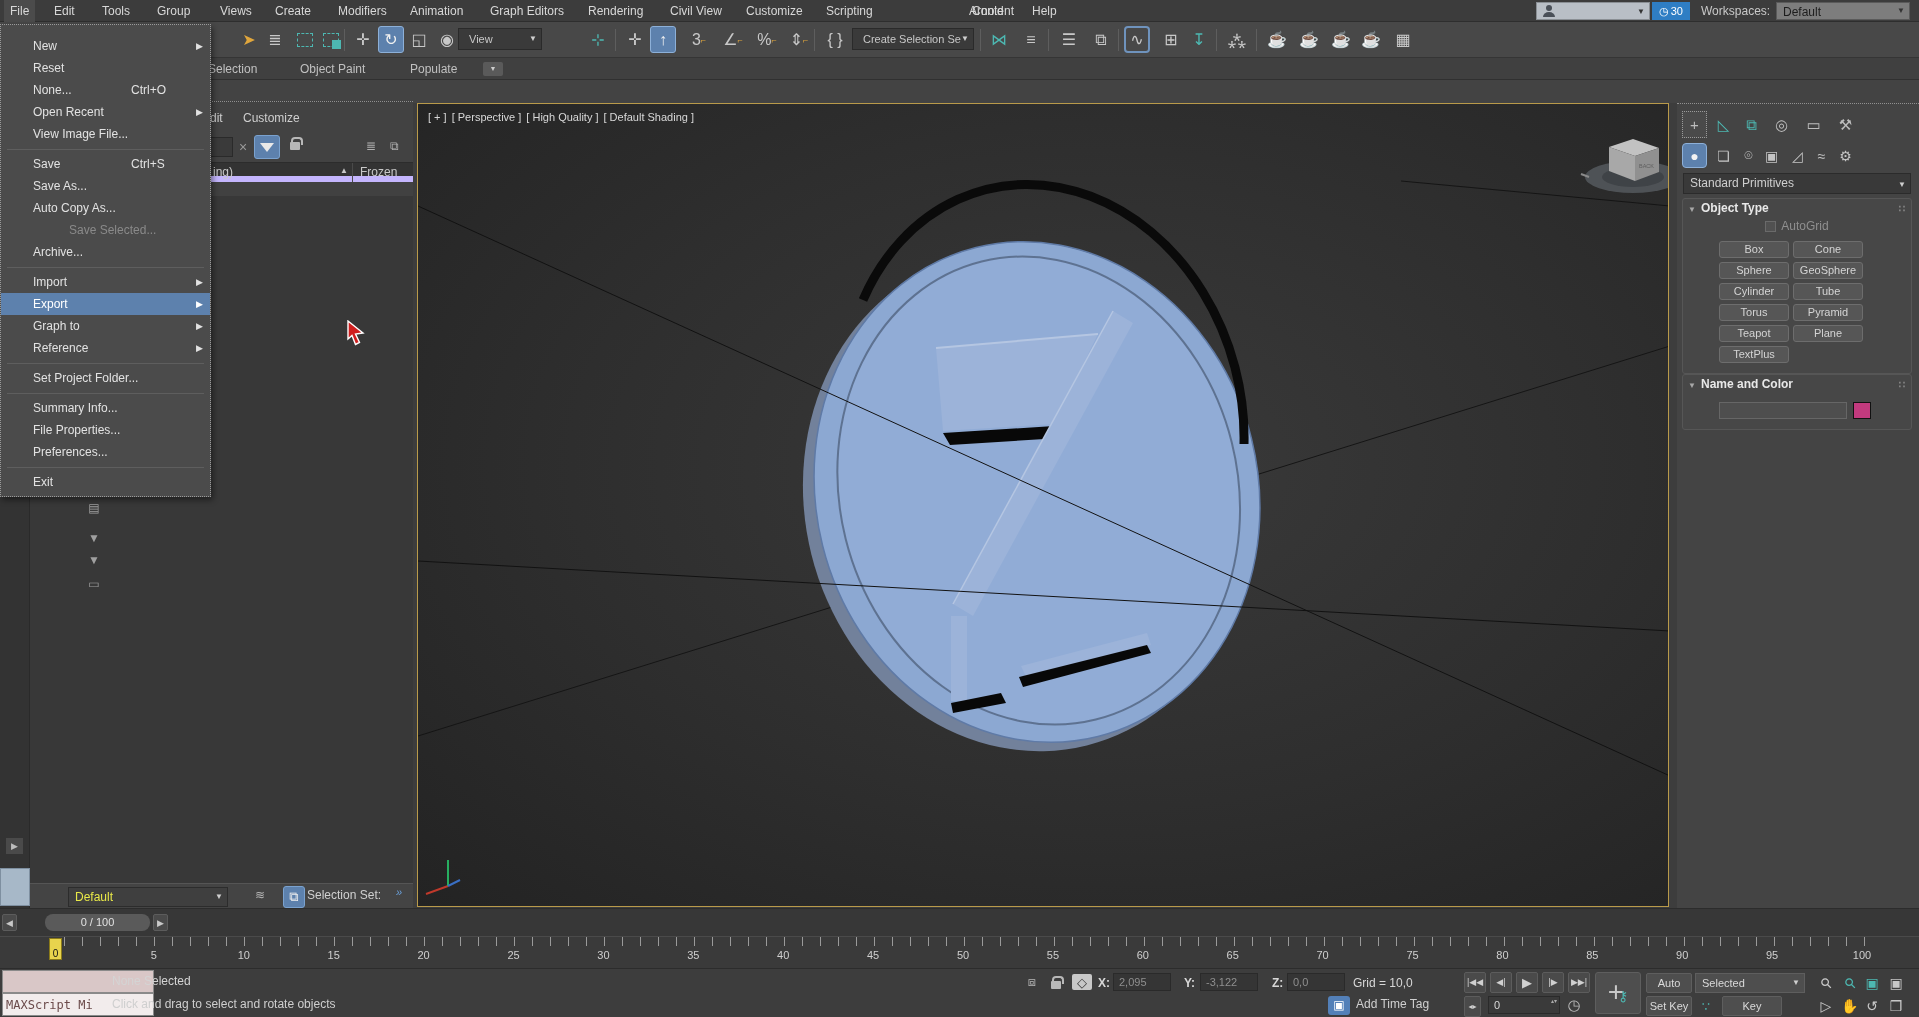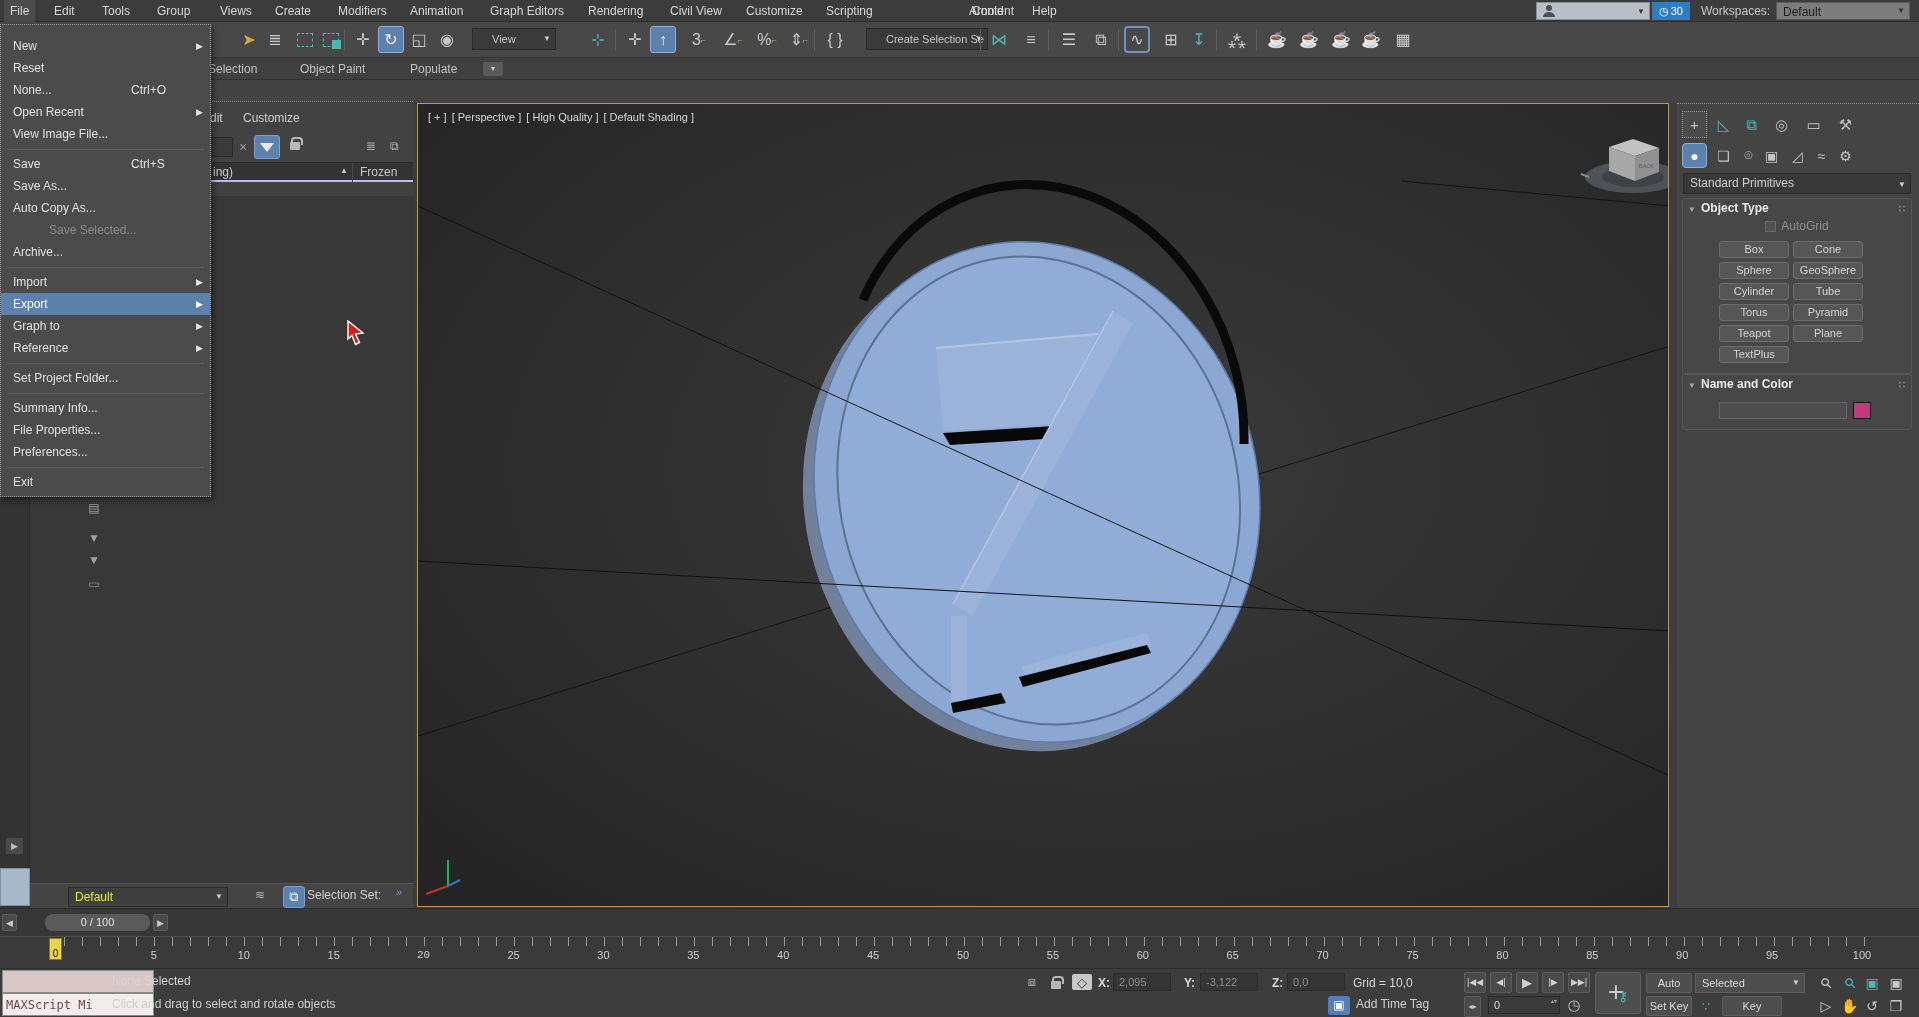--- a/index.html
+++ b/index.html
@@ -20,21 +20,21 @@
   .combo-arrow.light { color:#cfcfcf; }
 
   
   #toolbar { left:0; top:22px; width:1919px; height:36px; background:#484848; border-bottom:1px solid #353535; }
   .ticon { position:absolute; top:4px; width:26px; height:27px; display:flex; align-items:center; justify-content:center;
     font-size:16px; color:#c8c8c8; border-radius:3px; }
   .ticon.active { background:#5d81ad; border:1px solid #8db0d8; color:#f0f0f0; }
   .ticon.framed { border:2px solid #6f93bd; border-radius:4px; }
   .tdivider { position:absolute; top:7px; width:1px; height:22px; background:#5e5e5e; }
   .tcombo { position:absolute; top:6px; height:22px; background:#3a3a3a; border:1px solid #2a2a2a; color:#c8c8c8;
-    line-height:20px; padding:0 14px 0 19px; font-size:11px; white-space:nowrap; overflow:hidden;margin-left:14px; }
+    line-height:20px; padding:0 14px 0 10px; font-size:11px; white-space:nowrap; overflow:hidden; }
   .dashedbox { width:16px; height:14px; border:1px dashed #4db8b2; }
   .dashedbox.fill { position:relative; } .dashedbox.fill::after{ content:""; position:absolute; right:-3px; bottom:-3px; width:9px; height:9px; background:#4db8b2;}
   .yellow { color:#e0a63c; } .teal { color:#4db8b2; }
   .snaphook { font-size:9px; color:#e0a63c; vertical-align:super; }
 
   
   #ribbon { left:0; top:58px; width:1919px; height:22px; background:#404040; border-bottom:1px solid #303030; }
   .ribbon-tab { position:absolute; top:0; height:22px; line-height:22px; color:#c0c0c0; font-size:12px; }
 
   #upper-gap { left:0; top:80px; width:1919px; height:23px; background:#434343; }
@@ -48,21 +48,21 @@
   #explorer { left:30px; top:101px; width:383px; height:807px; background:#3e3e3e; border-top:1px dotted #909090; }
   #exp-title { position:absolute; left:0; top:0; width:100%; height:32px; background:#424242; }
   .exp-menu-item { position:absolute; top:9px; color:#cfcfcf; }
   #exp-toolbar { position:absolute; left:0; top:32px; width:100%; height:28px; background:#424242; }
   #exp-search { position:absolute; left:85px; top:3px; width:118px; height:20px; background:#3a3a3a; border:1px solid #2a2a2a; }
   #exp-clear { position:absolute; left:205px; top:3px; width:16px; height:20px; color:#9a9a9a; font-size:14px; text-align:center; line-height:20px; }
   #exp-filter { position:absolute; left:224px; top:1px; width:26px; height:24px; background:#5d81ad; border:1px solid #7aa2cf; border-radius:3px; display:flex; align-items:center; justify-content:center; }
   .funnel { width:0; height:0; border-left:7px solid transparent; border-right:7px solid transparent; border-top:9px solid #e8e8e8; }
   .csslock { position:relative; width:10px; height:8px; background:#b8b8b8; border-radius:1px; margin-top:5px; }
   .csslock::before { content:""; position:absolute; left:1px; top:-5px; width:8px; height:6px; border:2px solid #b8b8b8; border-bottom:none; border-radius:4px 4px 0 0; }
-  #exp-header { position:absolute; left:0; top:60px; width:100%; height:20px; background:#333; border-top:1px solid #2c2c2c; border-bottom:2px solid #c4b5fd; color:#c8c8c8; }
+  #exp-header { position:absolute; left:0; top:60px; width:100%; height:20px; background:#333; border-top:1px solid #2c2c2c; border-bottom:6px solid #c4b5fd; color:#c8c8c8; }
   #exp-list { position:absolute; left:0; top:80px; width:100%; height:701px; background:#383838; }
   #exp-list .firstrow { height:14px; background:#414141; }
   .exp-side-icon { position:absolute; left:56px; width:16px; height:16px; color:#a0a0a0; font-size:12px; text-align:center; line-height:16px; }
   #exp-bottom { position:absolute; left:0; top:781px; width:100%; height:26px; background:#444; border-top:1px solid #555; }
   #default-combo { position:absolute; left:38px; top:3px; width:160px; height:20px; background:#3f3f3f; border:1px solid #2c2c2c; line-height:18px; padding:0 6px; color:#e8e848; }
   #selset-hier { position:absolute; left:253px; top:2px; width:22px; height:22px; background:#5d81ad; border:1px solid #7aa2cf; border-radius:3px; color:#eee; text-align:center; line-height:20px; font-size:13px; }
   #selset-label { position:absolute; left:277px; top:4px; color:#d0d0d0; }
   #exp-chevrons { position:absolute; left:366px; top:2px; color:#6a9fd8; font-style:italic; font-size:11px; }
 
   
@@ -86,21 +86,21 @@
   #obj-buttons { padding:3px 0 8px 36px; display:flex; flex-wrap:wrap; width:194px; }
   .objbtn { width:70px; height:17px; margin:2px 4px 2px 0; background:#565656; border:1px solid #6d6d6d; border-radius:3px;
     color:#d4d4d4; font-size:11px; text-align:center; line-height:15px; }
   #name-row { padding:8px 0 10px 36px; display:flex; align-items:center; gap:6px; }
   #name-input { width:128px; height:17px; background:#4e4e4e; border:1px solid #666; }
   #color-swatch { width:18px; height:17px; border:1px solid #111; }
 
   
   .popup { background:#4b4b4b; border:1px dotted #9a9a9a; box-shadow:2px 3px 6px rgba(0,0,0,.45); z-index:50; }
   #file-menu { left:0px; top:24px; width:211px; height:473px; padding-top:10px; }
-  .menu-row { position:relative; height:22px; line-height:22px; padding-left:12px; color:#e2e2e2; }
+  .menu-row { position:relative; height:22px; line-height:22px; padding-left:32px; color:#e2e2e2; }
   .menu-row .shortcut { position:absolute; left:130px; }
   .menu-row .subarrow { position:absolute; right:7px; font-size:9px; }
   .menu-row.disabled { color:#8a8a8a;margin-left:36px; }
   .menu-row.hilite { background:#5d81ad; color:#fff; }
   .menu-sep { height:8px; position:relative; }
   .menu-sep::after { content:""; position:absolute; left:6px; right:6px; top:4px; border-top:1px solid #5e5e5e; }
   #export-submenu { left:211px; top:296px; width:170px; height:110px; padding-top:4px; }
   #export-submenu .menu-row { height:25px; line-height:25px; padding-left:18px; }
 
   
@@ -404,21 +404,21 @@
     <div id="tb-field">0 / 100</div>
     <div class="tb-btn" style="left:153px">▶</div>
   </div>
 
   <div id="ruler" class="abs">
     <div id="ticks"></div>
     <div id="ruler-labels">
         <div class="ruler-label" style="left: 153.9px;">5</div>
         <div class="ruler-label" style="left: 243.8px;">10</div>
         <div class="ruler-label" style="left: 333.7px;">15</div>
-        <div class="ruler-label" style="left: 423.6px; font-family: Liberation Mono, monospace;">20</div>
+        <div class="ruler-label" style="left: 423.6px;">20</div>
         <div class="ruler-label" style="left: 513.5px;">25</div>
         <div class="ruler-label" style="left: 603.4px;">30</div>
         <div class="ruler-label" style="left: 693.3px;">35</div>
         <div class="ruler-label" style="left: 783.2px;">40</div>
         <div class="ruler-label" style="left: 873.1px;">45</div>
         <div class="ruler-label" style="left: 963px;">50</div>
         <div class="ruler-label" style="left: 1052.9px;">55</div>
         <div class="ruler-label" style="left: 1142.8px;">60</div>
         <div class="ruler-label" style="left: 1232.7px;">65</div>
         <div class="ruler-label" style="left: 1322.6px;">70</div>

